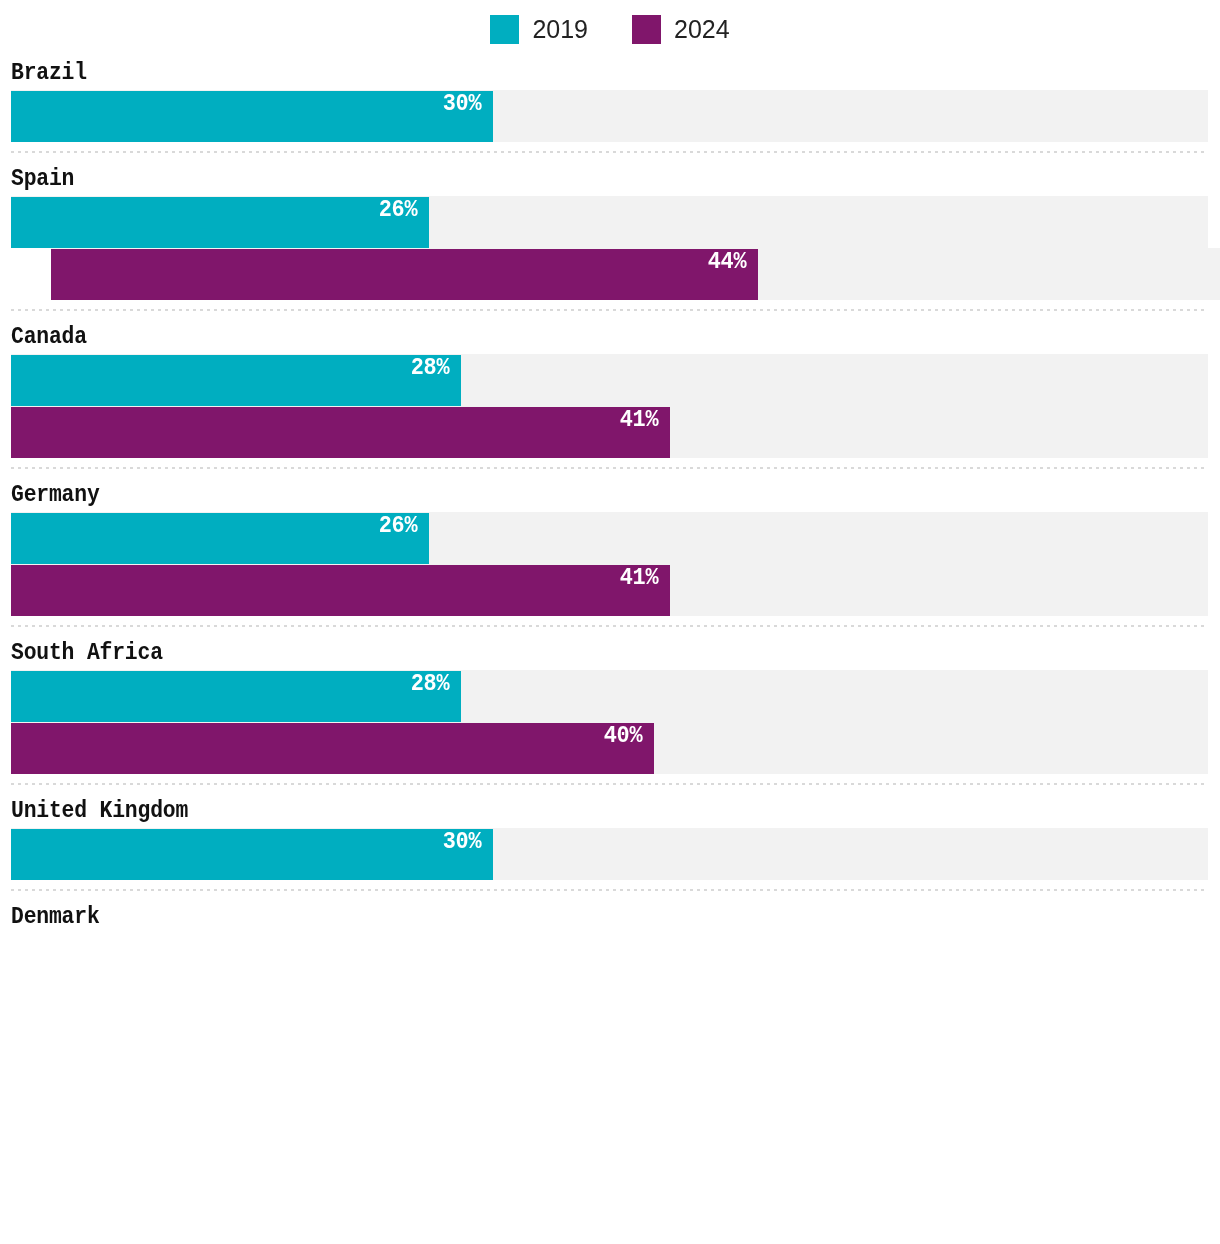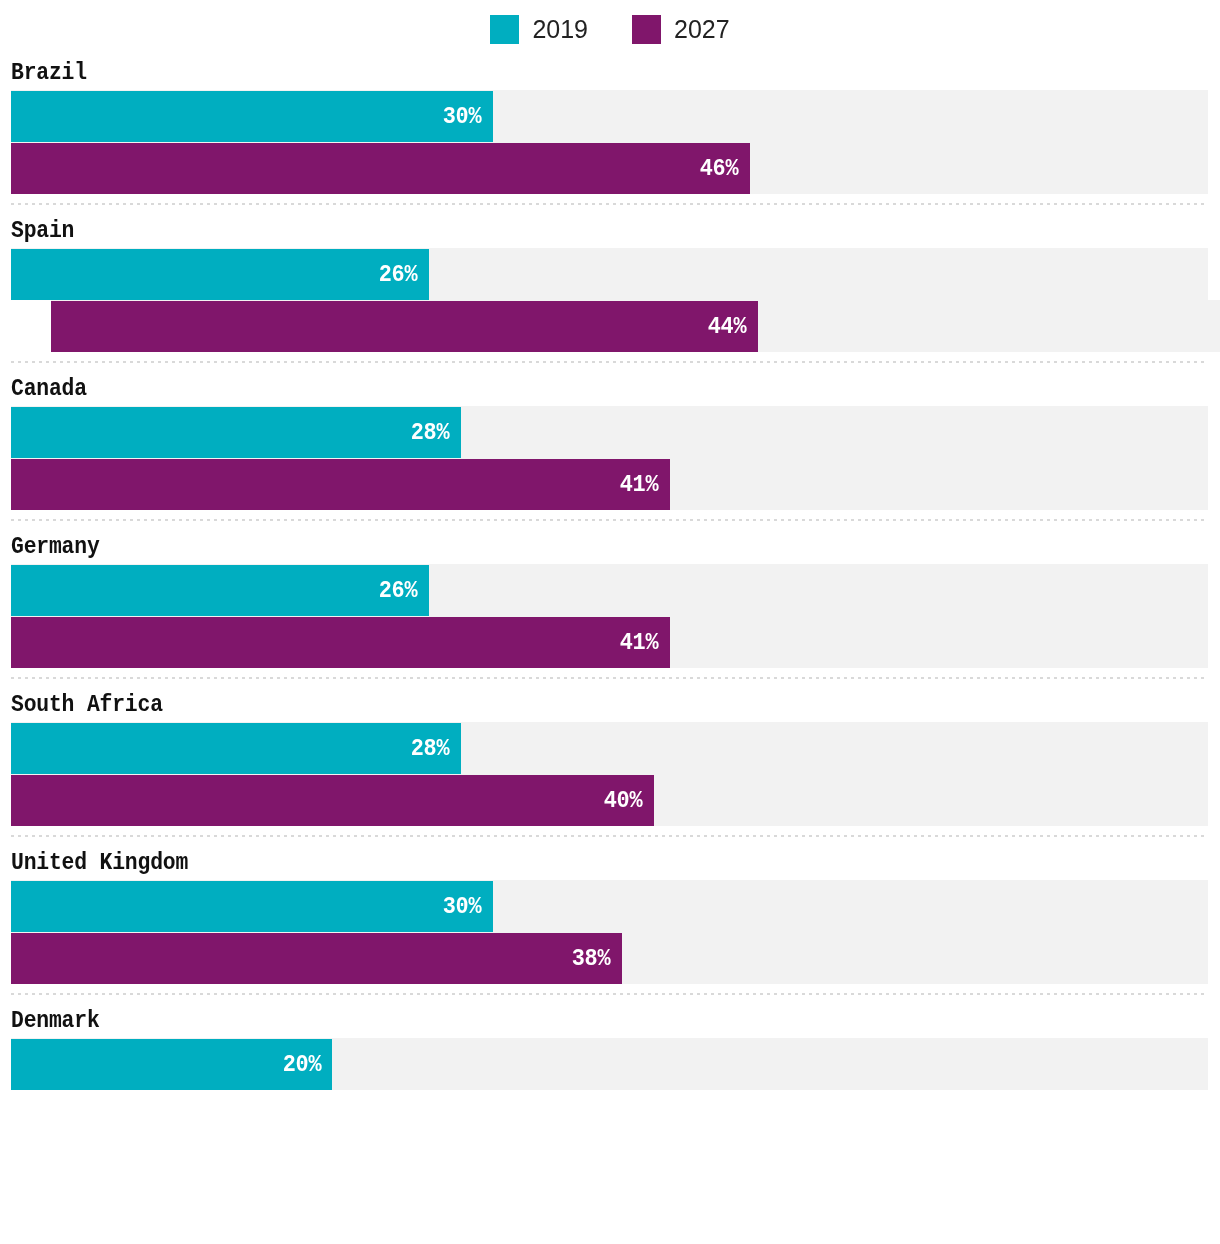--- a/index.html
+++ b/index.html
@@ -73,21 +73,20 @@
     height: 52px;
     background: #f2f2f2;
     overflow: hidden;
   }
   .bar {
     position: absolute;
     left: 0;
     top: 1px;
     bottom: 0;
     display: flex;
-    align-items: center;
     justify-content: flex-end;
   }
   .bar-value {
     color: #ffffff;
     font-size: 23px;
     font-weight: 700;
     padding-right: 12px;
     letter-spacing: -0.2px;
     transform: scaleX(0.95);
     transform-origin: right center;
@@ -106,36 +105,31 @@
 </head>
 <body style="background: rgb(255, 255, 255);">
 
 <div id="legend">
   <div class="legend-item">
     <span class="legend-swatch" style="background: rgb(0, 174, 192);"></span>
     <span class="legend-label">2019</span>
   </div>
   <div class="legend-item">
     <span class="legend-swatch" style="background: rgb(128, 22, 107);"></span>
-    <span class="legend-label">2027</span>
+    <span class="legend-label">2024</span>
   </div>
 </div>
 
 <div id="chart">
     <div class="group">
       <div class="group-label">Brazil</div>
       <div class="bars">
         <div class="track" style="background: rgb(242, 242, 242);">
           <div class="bar" style="background: rgb(0, 174, 192); width: 40.2685%;">
             <span class="bar-value" style="color: rgb(255, 255, 255);">30%</span>
-          </div>
-        </div>
-        <div class="track" style="background: rgb(242, 242, 242);">
-          <div class="bar" style="background: rgb(128, 22, 107); width: 61.745%;">
-            <span class="bar-value" style="color: rgb(255, 255, 255);">46%</span>
           </div>
         </div>
       </div>
       <div class="sep"></div>
     </div>
     <div class="group">
       <div class="group-label">Spain</div>
       <div class="bars">
         <div class="track" style="background: rgb(242, 242, 242);">
           <div class="bar" style="background: rgb(0, 174, 192); width: 34.8993%;">
@@ -199,31 +193,21 @@
       <div class="sep"></div>
     </div>
     <div class="group">
       <div class="group-label">United Kingdom</div>
       <div class="bars">
         <div class="track" style="background: rgb(242, 242, 242);">
           <div class="bar" style="background: rgb(0, 174, 192); width: 40.2685%;">
             <span class="bar-value" style="color: rgb(255, 255, 255);">30%</span>
           </div>
         </div>
-        <div class="track" style="background: rgb(242, 242, 242);">
-          <div class="bar" style="background: rgb(128, 22, 107); width: 51.0067%;">
-            <span class="bar-value" style="color: rgb(255, 255, 255);">38%</span>
-          </div>
-        </div>
       </div>
       <div class="sep"></div>
     </div>
     <div class="group">
       <div class="group-label">Denmark</div>
       <div class="bars">
-        <div class="track" style="background: rgb(242, 242, 242);">
-          <div class="bar" style="background: rgb(0, 174, 192); width: 26.8456%;">
-            <span class="bar-value" style="color: rgb(255, 255, 255);">20%</span>
-          </div>
-        </div>
       </div>
     </div>
   </div>
 
 </body></html>

